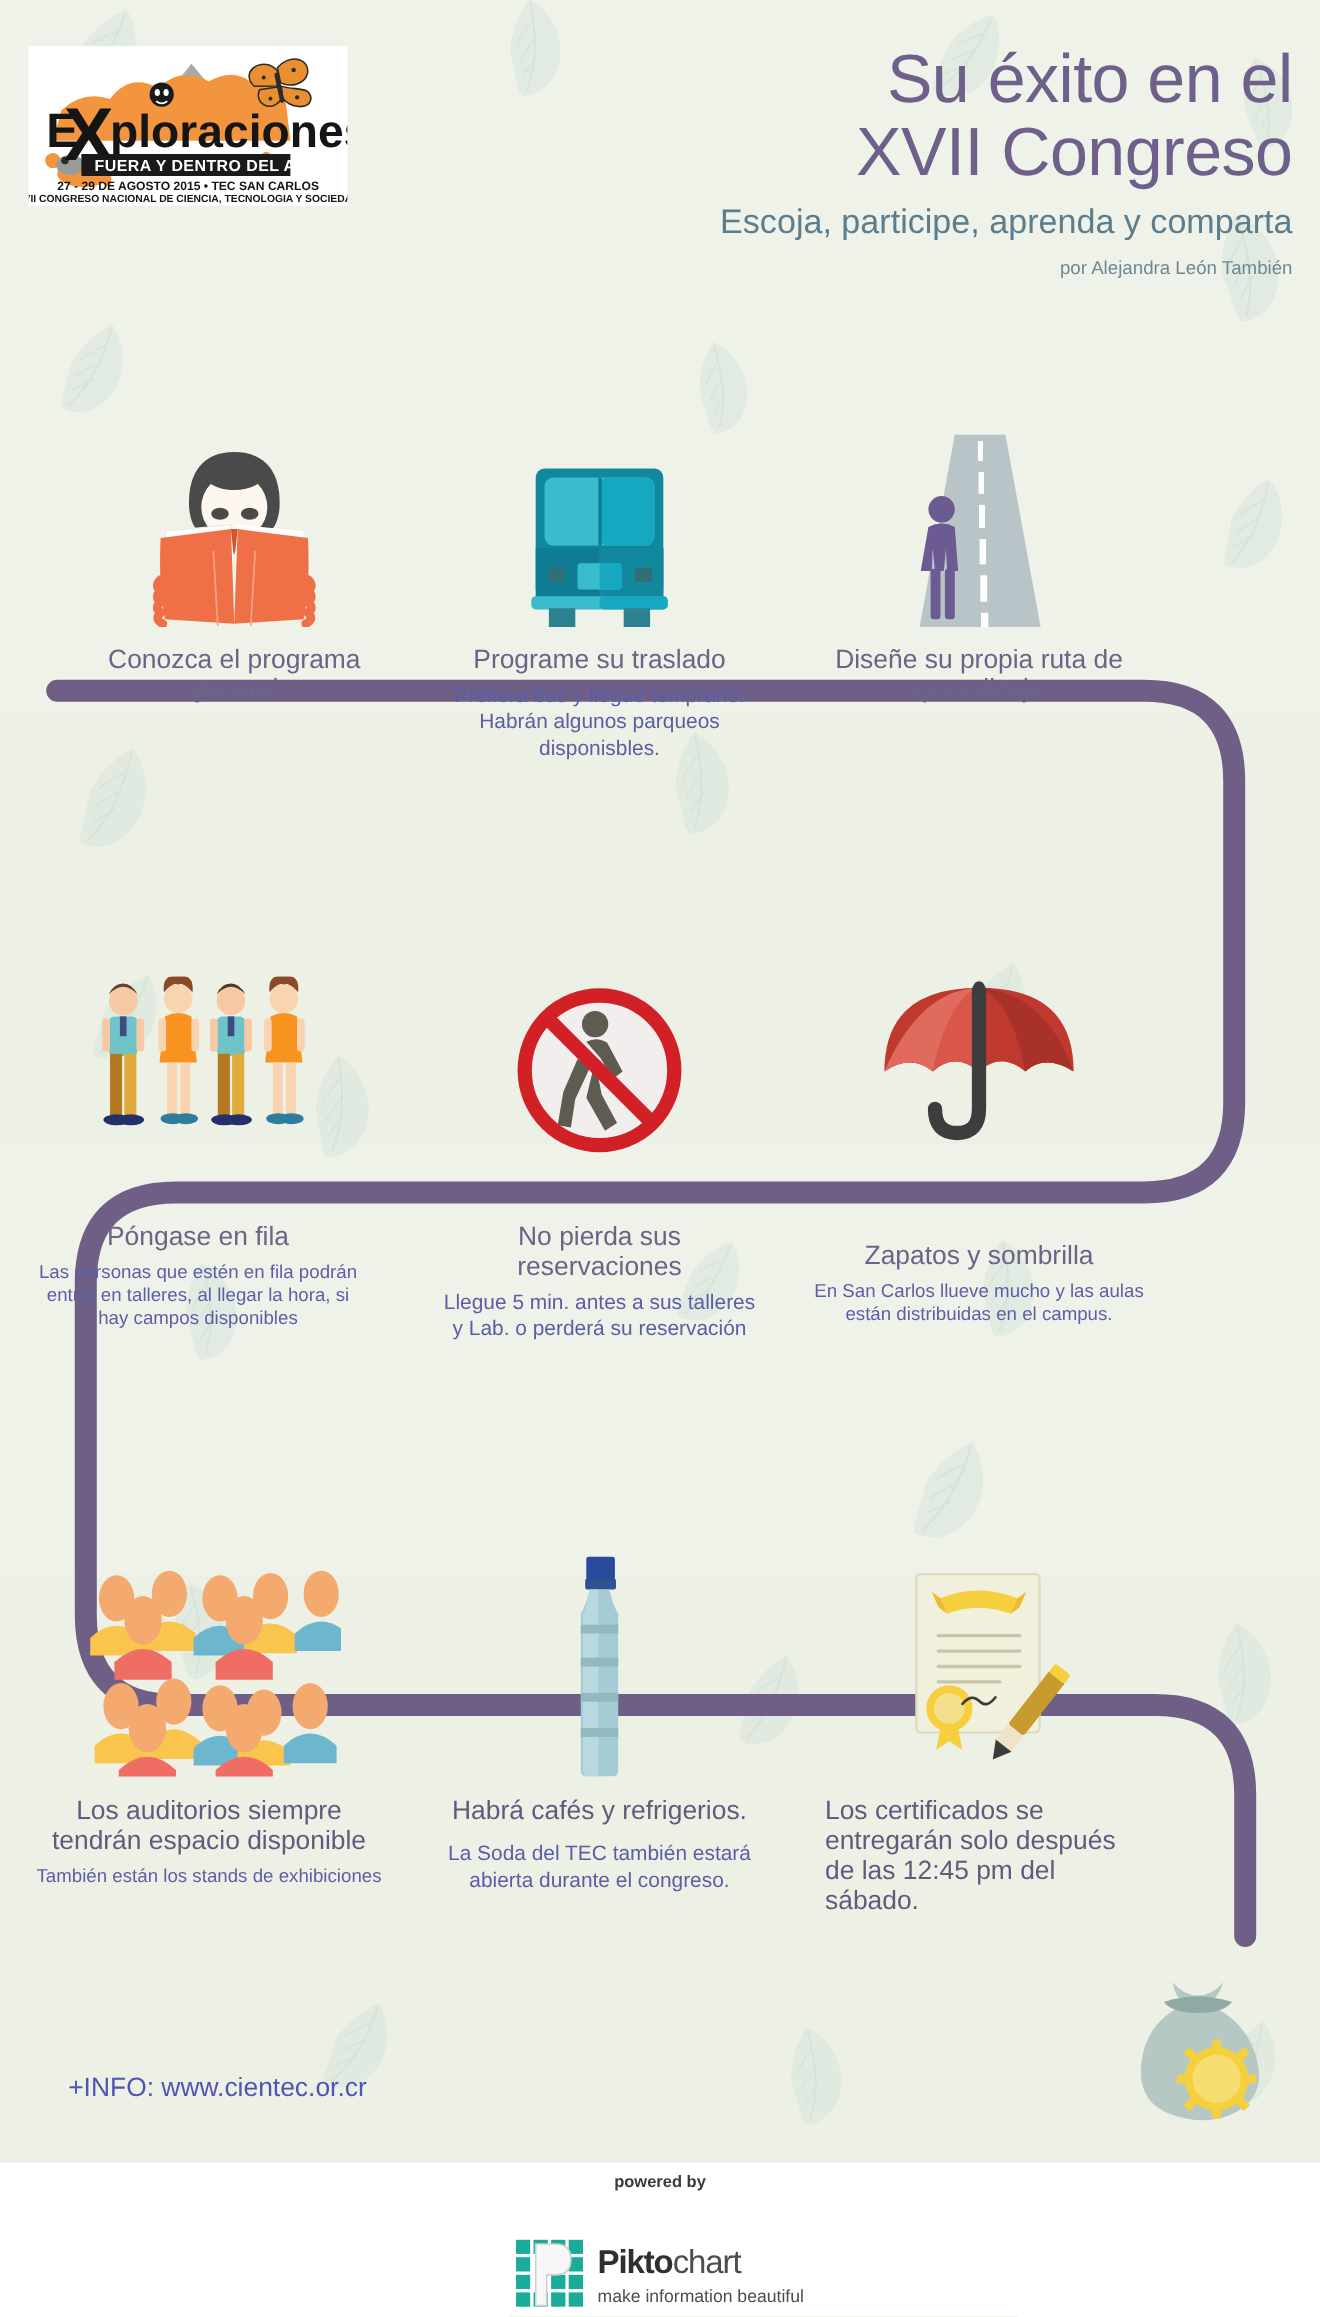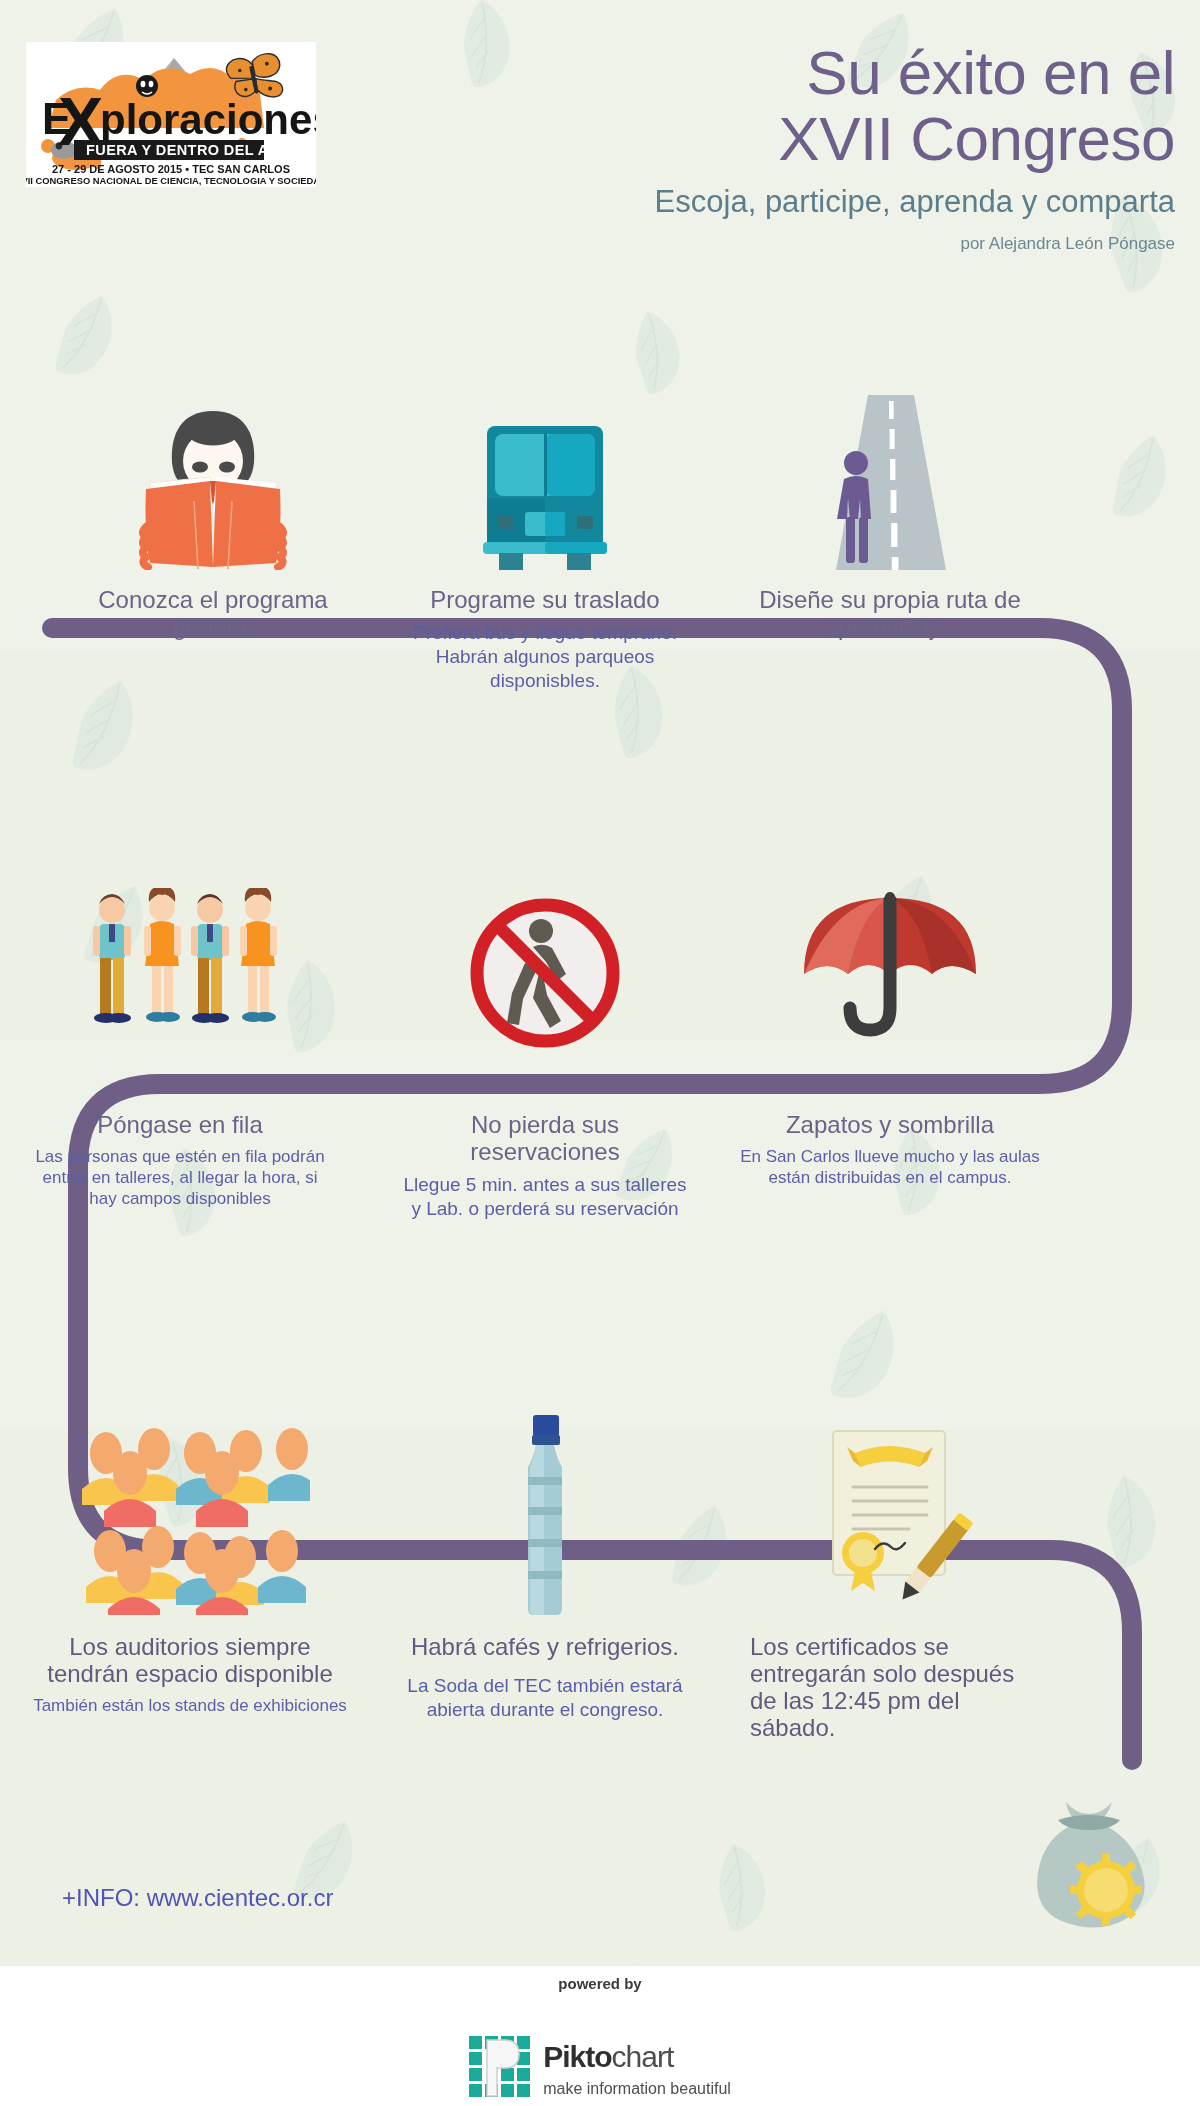--- a/index.html
+++ b/index.html
@@ -338,21 +338,21 @@
 
         <text x="145" y="131" text-anchor="middle" font-family="'Liberation Sans',sans-serif" font-size="11" font-weight="bold" fill="#151515">27 - 29 DE AGOSTO 2015 • TEC SAN CARLOS</text>
         <text x="145" y="142" text-anchor="middle" font-family="'Liberation Sans',sans-serif" font-size="9.4" font-weight="bold" fill="#151515">XVII CONGRESO NACIONAL DE CIENCIA, TECNOLOGIA Y SOCIEDAD</text>
       </svg>
     </div>
 
     <div id="title-wrap">
       <div class="title-line">Su éxito en el</div>
       <div class="title-line">XVII Congreso</div>
       <div id="subtitle">Escoja, participe, aprenda y comparta</div>
-      <div id="author">por Alejandra León Póngase</div>
+      <div id="author">por Alejandra León También</div>
     </div>
   </div>
 
   <div class="row" style="top:400px;height:250px;">
 
     <div class="cell" style="left:78px;top:0;width:270px;">
       <div class="art">
         <svg width="150" height="165" viewBox="0 0 150 165">
 
           <path d="M75 6 C44 6 32 28 34 58 C36 74 42 80 50 80 L100 80 C108 80 114 74 116 58 C118 28 106 6 75 6 Z" fill="#4a4a4a"></path>
@@ -526,21 +526,21 @@
 
           <path d="M14 86 Q14 10 100 10 Q186 10 186 86 Q160 70 142 86 Q120 68 100 86 Q78 68 58 86 Q38 70 14 86 Z" fill="#c0392f"></path>
           <path d="M58 86 Q78 68 100 86 L100 10 Q74 10 58 86 Z" fill="#d9564a"></path>
           <path d="M14 86 Q38 70 58 86 Q72 20 100 10 Q46 12 14 86 Z" fill="#e06a5c"></path>
           <path d="M142 86 Q160 70 186 86 Q160 14 100 10 Q130 22 142 86 Z" fill="#a8322a"></path>
 
           <path d="M100 12 L100 120 q0 22 -20 22 q-20 0 -20 -22" fill="none" stroke="#3d3d3d" stroke-width="13" stroke-linecap="round"></path>
           <circle cx="100" cy="9" r="5" fill="#3d3d3d"></circle>
         </svg>
       </div>
-      <h3 style="margin-top:58px;">Zapatos y sombrilla</h3>
+      <h3 style="margin-top:75px;">Zapatos y sombrilla</h3>
       <p>En San Carlos llueve mucho y las aulas están distribuidas en el campus.</p>
     </div>
   </div>
 
   <div class="row" style="top:1395px;height:300px;">
 
     <div class="cell" style="left:30px;top:0;width:320px;">
       <div class="art" style="height:220px;">
         <svg width="240" height="200" viewBox="0 0 240 200">
           <g id="crowd">

